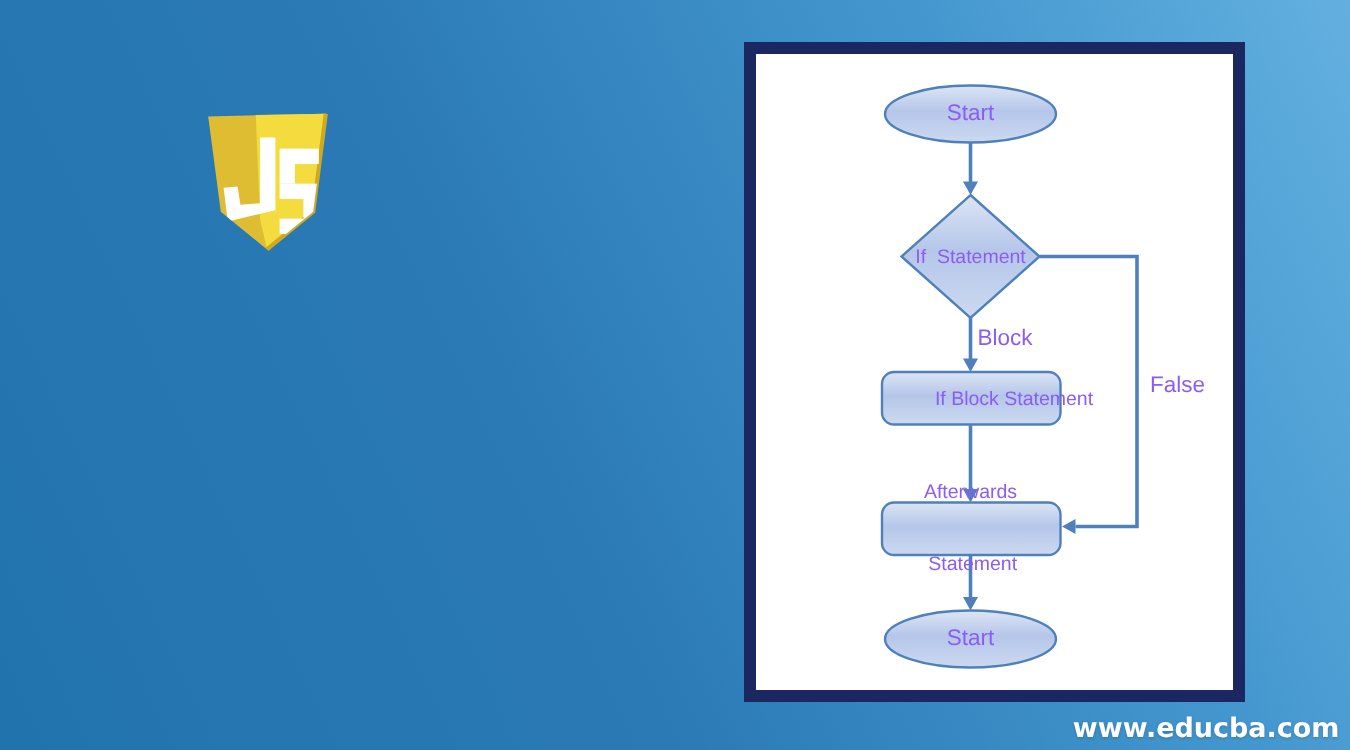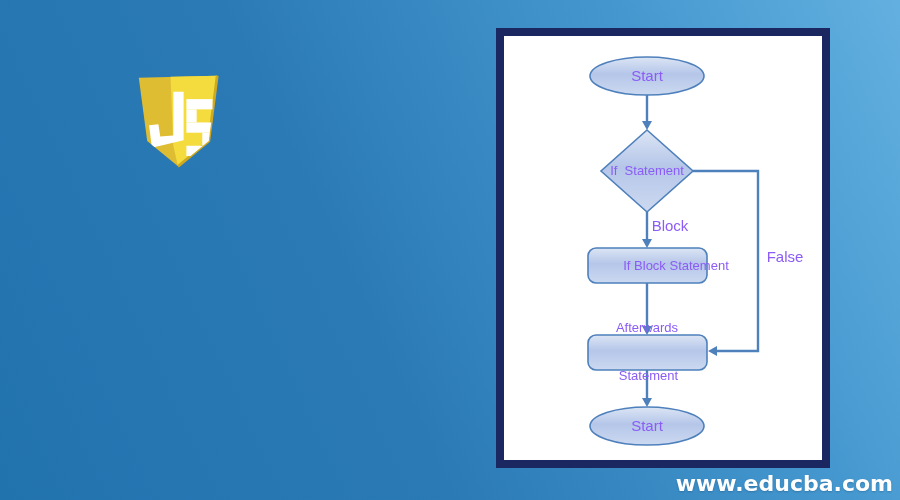--- a/index.html
+++ b/index.html
@@ -31,21 +31,21 @@
   .chart-svg{position:absolute;left:0;top:0;}
   .fc-label{
     position:absolute;transform:translate(-50%,-50%);
     color:#8b5cf6;font-size:13px;line-height:16px;
     white-space:pre;text-align:right;
   }
   .fc-label.lg{font-size:15px;}
   
   .footer{
     position:absolute;right:7px;bottom:4px;
-    color:#ffffff;font-weight:bold;font-size:22px;
+    color:#ffffff;font-weight:bold;font-size:18px;
     font-family:"DejaVu Sans",sans-serif;
     text-shadow:0 1px 2px rgba(0,40,80,.25);
   }
 </style>
 </head>
 <body>
 
 <div class="banner">
 
   <svg class="logo" viewBox="0 0 90 100" aria-hidden="true">

